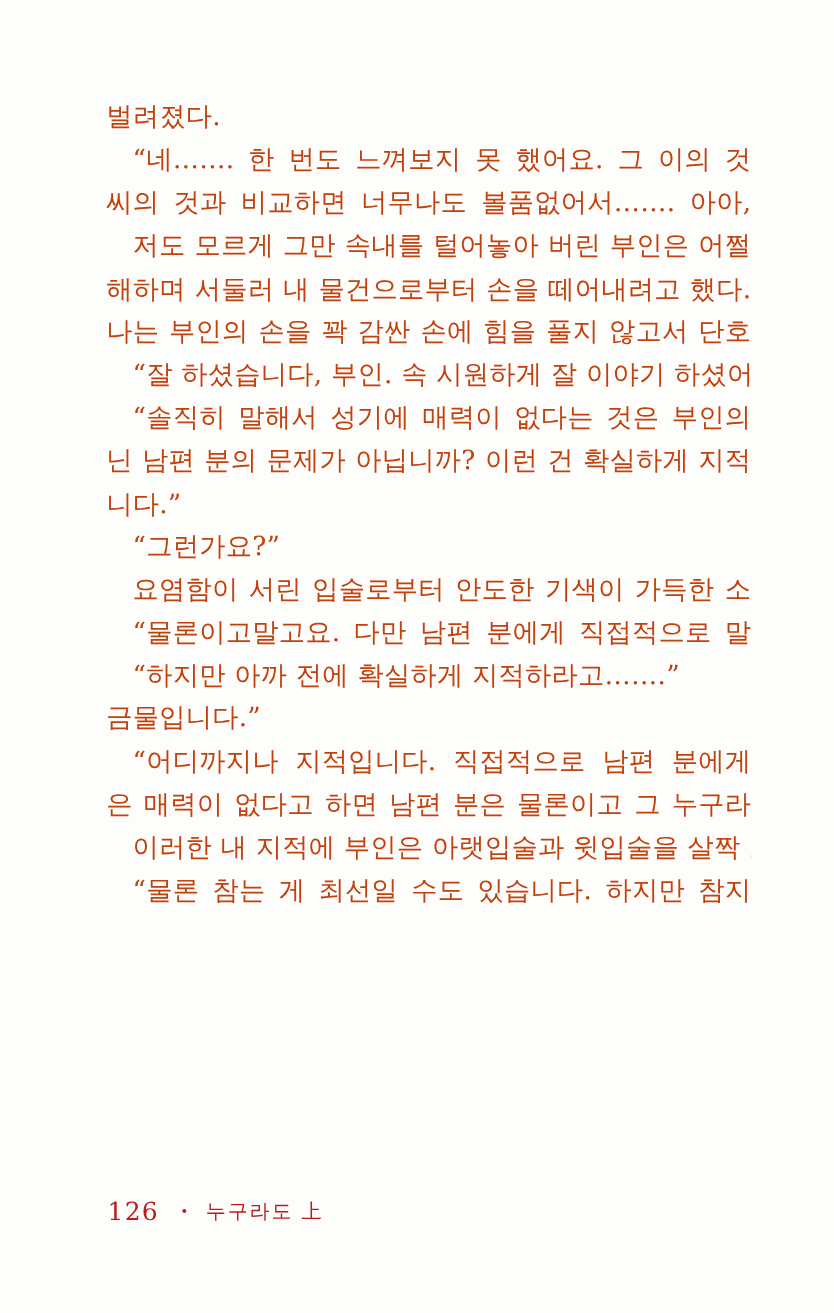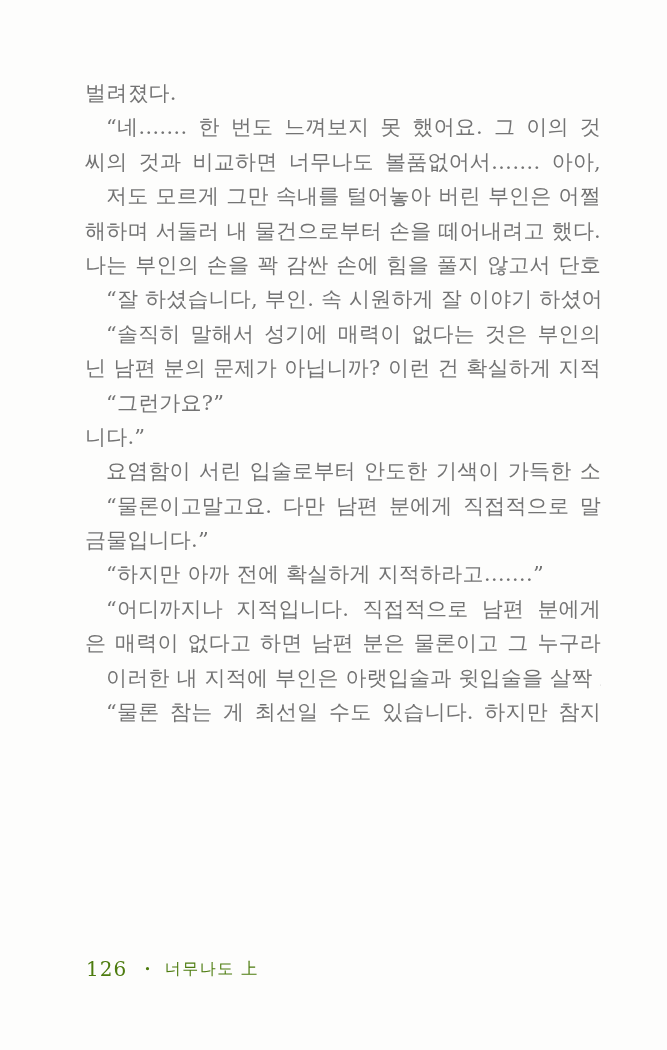--- a/index.html
+++ b/index.html
@@ -13,21 +13,21 @@
     height: 1050px;
     background: #fdfdfc;
     overflow: hidden;
     font-family: "DejaVu Serif", "Liberation Serif", serif;
   }
   .body-text {
     position: absolute;
     left: 85px;
     top: 76px;
     width: 516px;
-    color: #737373;
+    color: #c2410c;
   }
   .line {
     font-size: 21px;
     line-height: 34.4px;
     height: 34.4px;
     overflow: hidden;
     white-space: nowrap;
     text-align: left;
     letter-spacing: 0.2px;
   }
@@ -39,21 +39,21 @@
   .line.indent {
     padding-left: 21px;
   }
   .footer {
     position: absolute;
     left: 86px;
     top: 954px;
     height: 30px;
     display: flex;
     align-items: center;
-    color: #4d7c0f;
+    color: #b91c1c;
   }
   .footer .num {
     font-size: 20px;
     letter-spacing: 1px;
   }
   .footer .dot {
     font-size: 11px;
     margin: 0 14px 0 17px;
   }
   .footer .title {
@@ -69,31 +69,31 @@
   <div class="body-text">
       <div class="line">벌려졌다.</div>
       <div class="line justify indent">“네……. 한 번도 느껴보지 못 했어요. 그 이의 것은……. 세현</div>
       <div class="line justify">씨의 것과 비교하면 너무나도 볼품없어서……. 아아, 내가 지금</div>
       <div class="line justify indent">저도 모르게 그만 속내를 털어놓아 버린 부인은 어쩔 줄 몰라</div>
       <div class="line justify">해하며 서둘러 내 물건으로부터 손을 떼어내려고 했다. 그러나</div>
       <div class="line justify">나는 부인의 손을 꽉 감싼 손에 힘을 풀지 않고서 단호히 입을</div>
       <div class="line indent">“잘 하셨습니다, 부인. 속 시원하게 잘 이야기 하셨어요.”</div>
       <div class="line justify indent">“솔직히 말해서 성기에 매력이 없다는 것은 부인의 문제가 아</div>
       <div class="line justify">닌 남편 분의 문제가 아닙니까? 이런 건 확실하게 지적하셔야 합</div>
+      <div class="line">니다.”</div>
       <div class="line indent">“그런가요?”</div>
-      <div class="line">니다.”</div>
       <div class="line justify indent">요염함이 서린 입술로부터 안도한 기색이 가득한 소리가 새어</div>
       <div class="line justify indent">“물론이고말고요. 다만 남편 분에게 직접적으로 말하는 것은</div>
+      <div class="line indent">“하지만 아까 전에 확실하게 지적하라고…….”</div>
       <div class="line">금물입니다.”</div>
-      <div class="line indent">“하지만 아까 전에 확실하게 지적하라고…….”</div>
       <div class="line justify indent">“어디까지나 지적입니다. 직접적으로 남편 분에게 당신의 물건</div>
       <div class="line justify">은 매력이 없다고 하면 남편 분은 물론이고 그 누구라도 화를 낼</div>
       <div class="line indent">이러한 내 지적에 부인은 아랫입술과 윗입술을 살짝 포개었다.</div>
       <div class="line justify indent">“물론 참는 게 최선일 수도 있습니다. 하지만 참지 못 하는 경</div>
     </div>
 
   <div class="footer">
     <span class="num">126</span>
     <span class="dot">•</span>
-    <span class="title">너무나도 上</span>
+    <span class="title">누구라도 上</span>
   </div>
 
 </div>
 
 </body></html>

